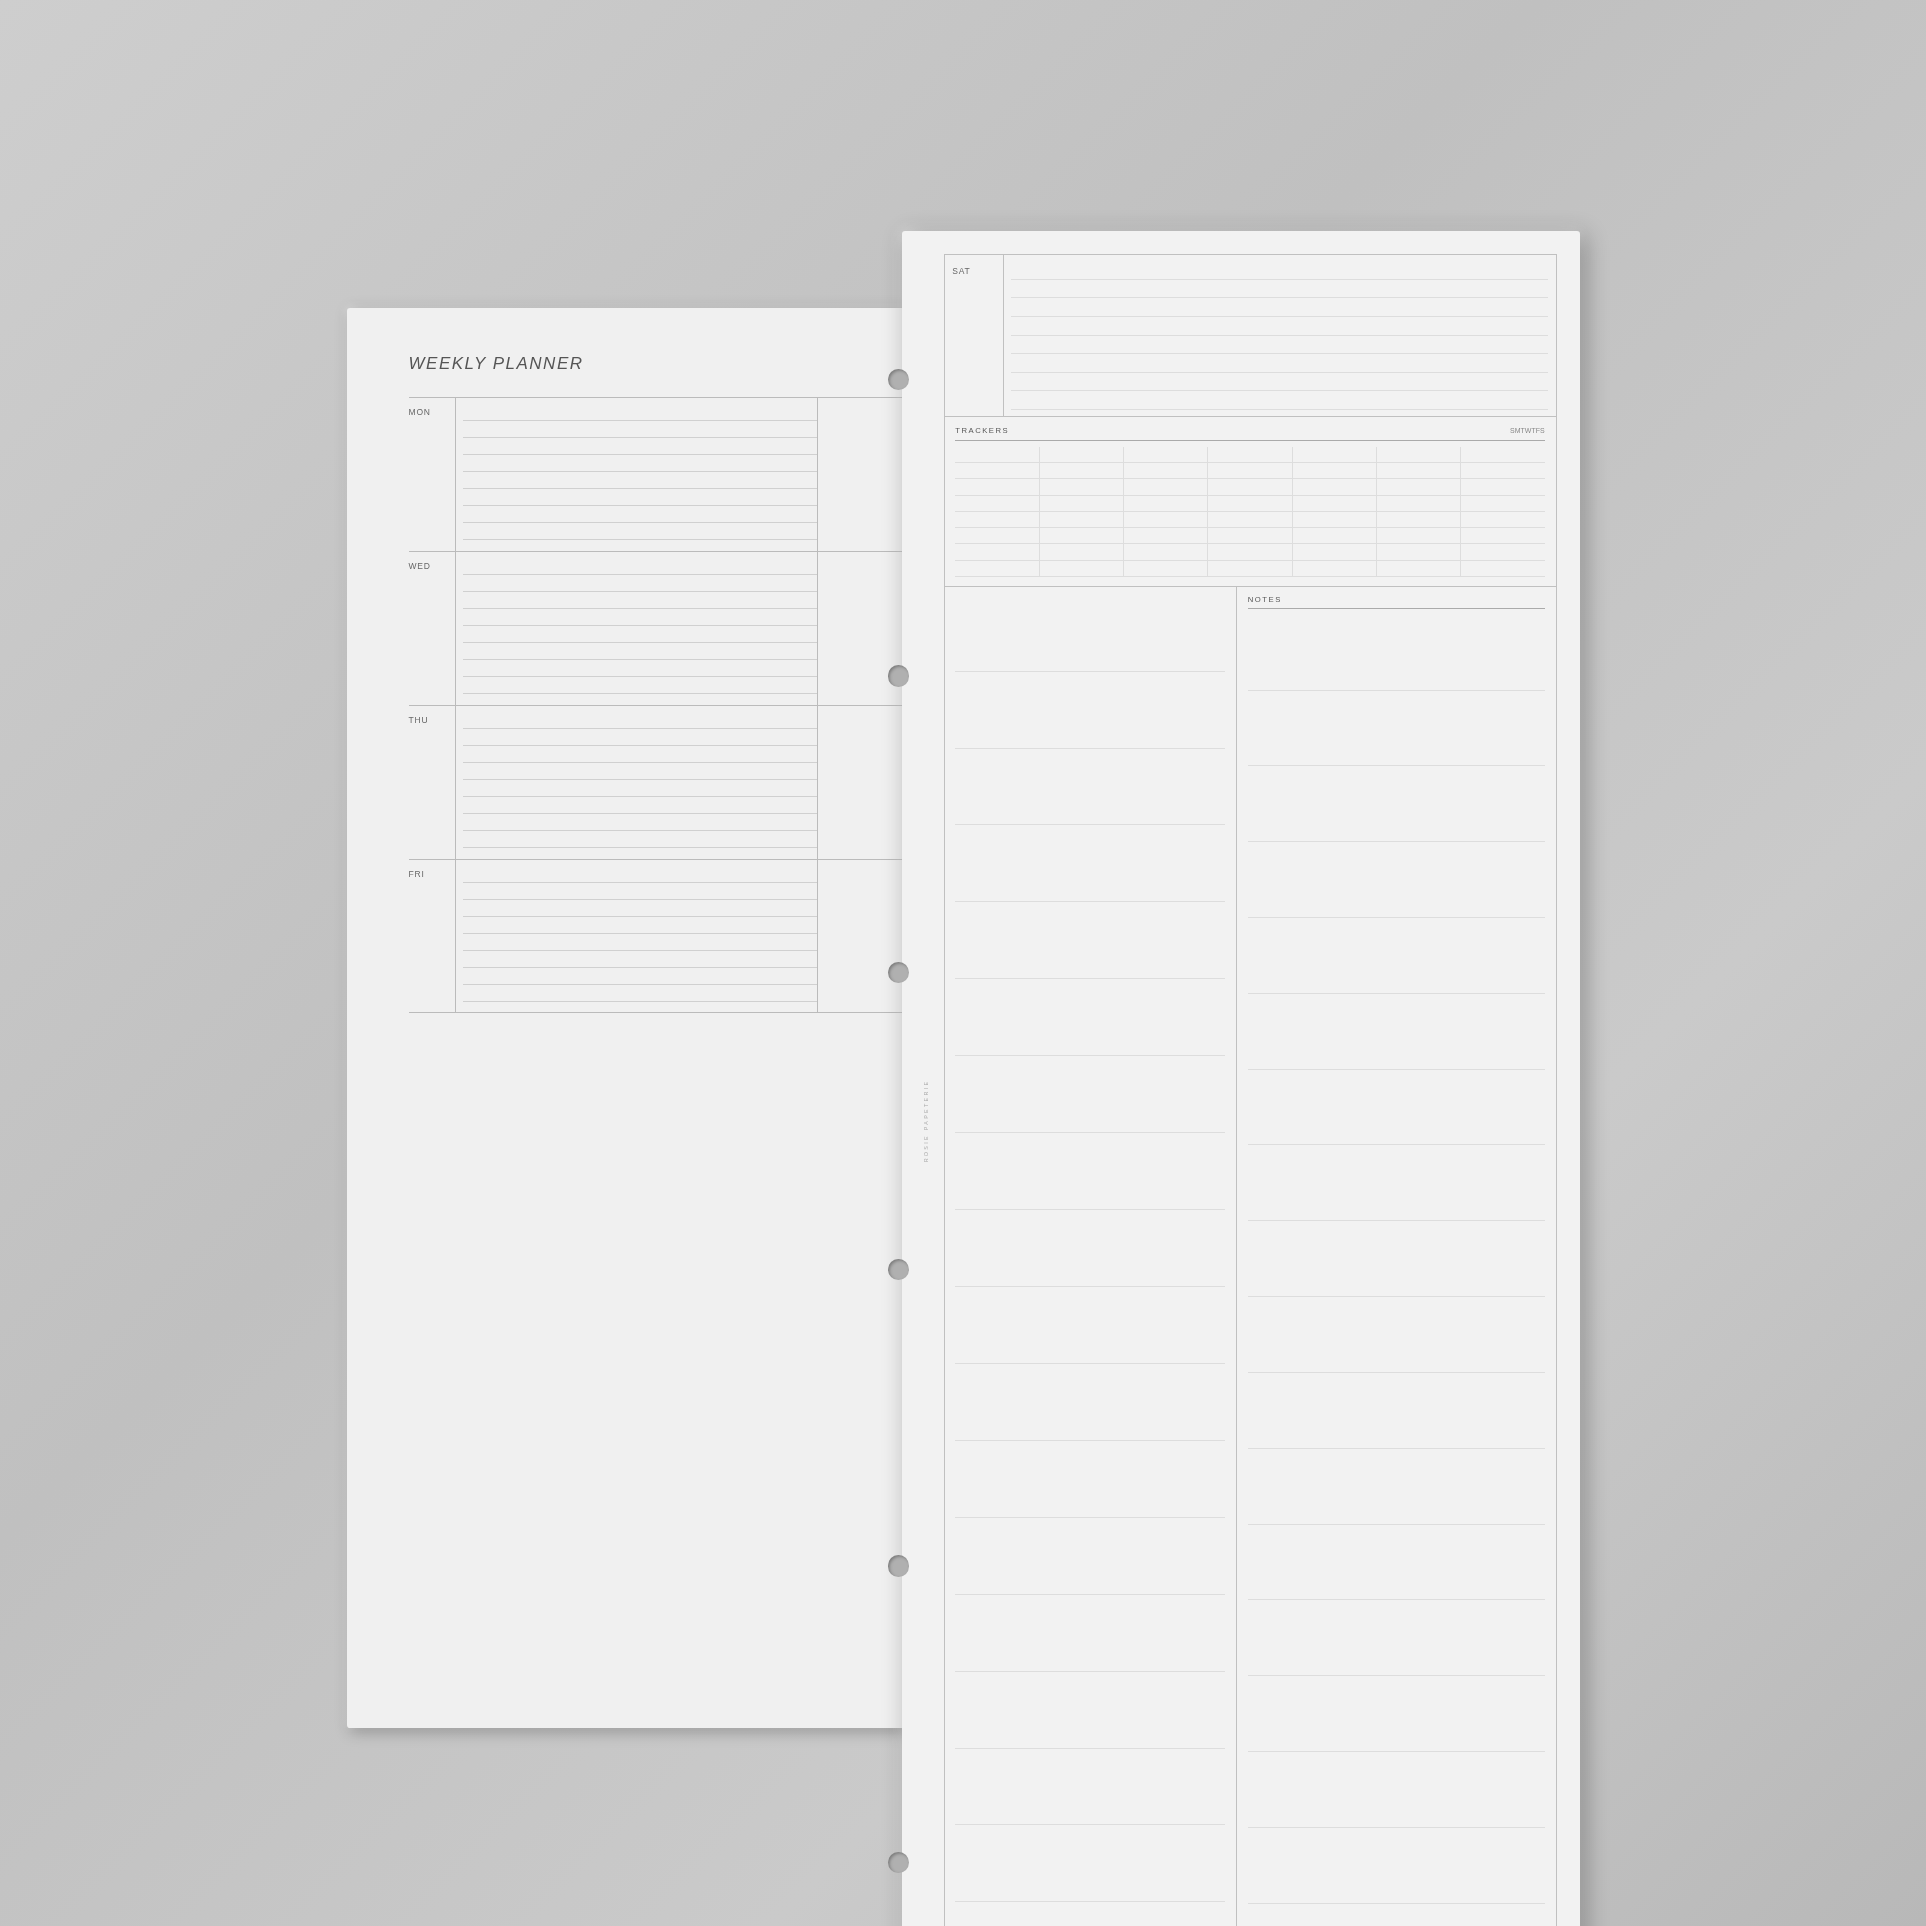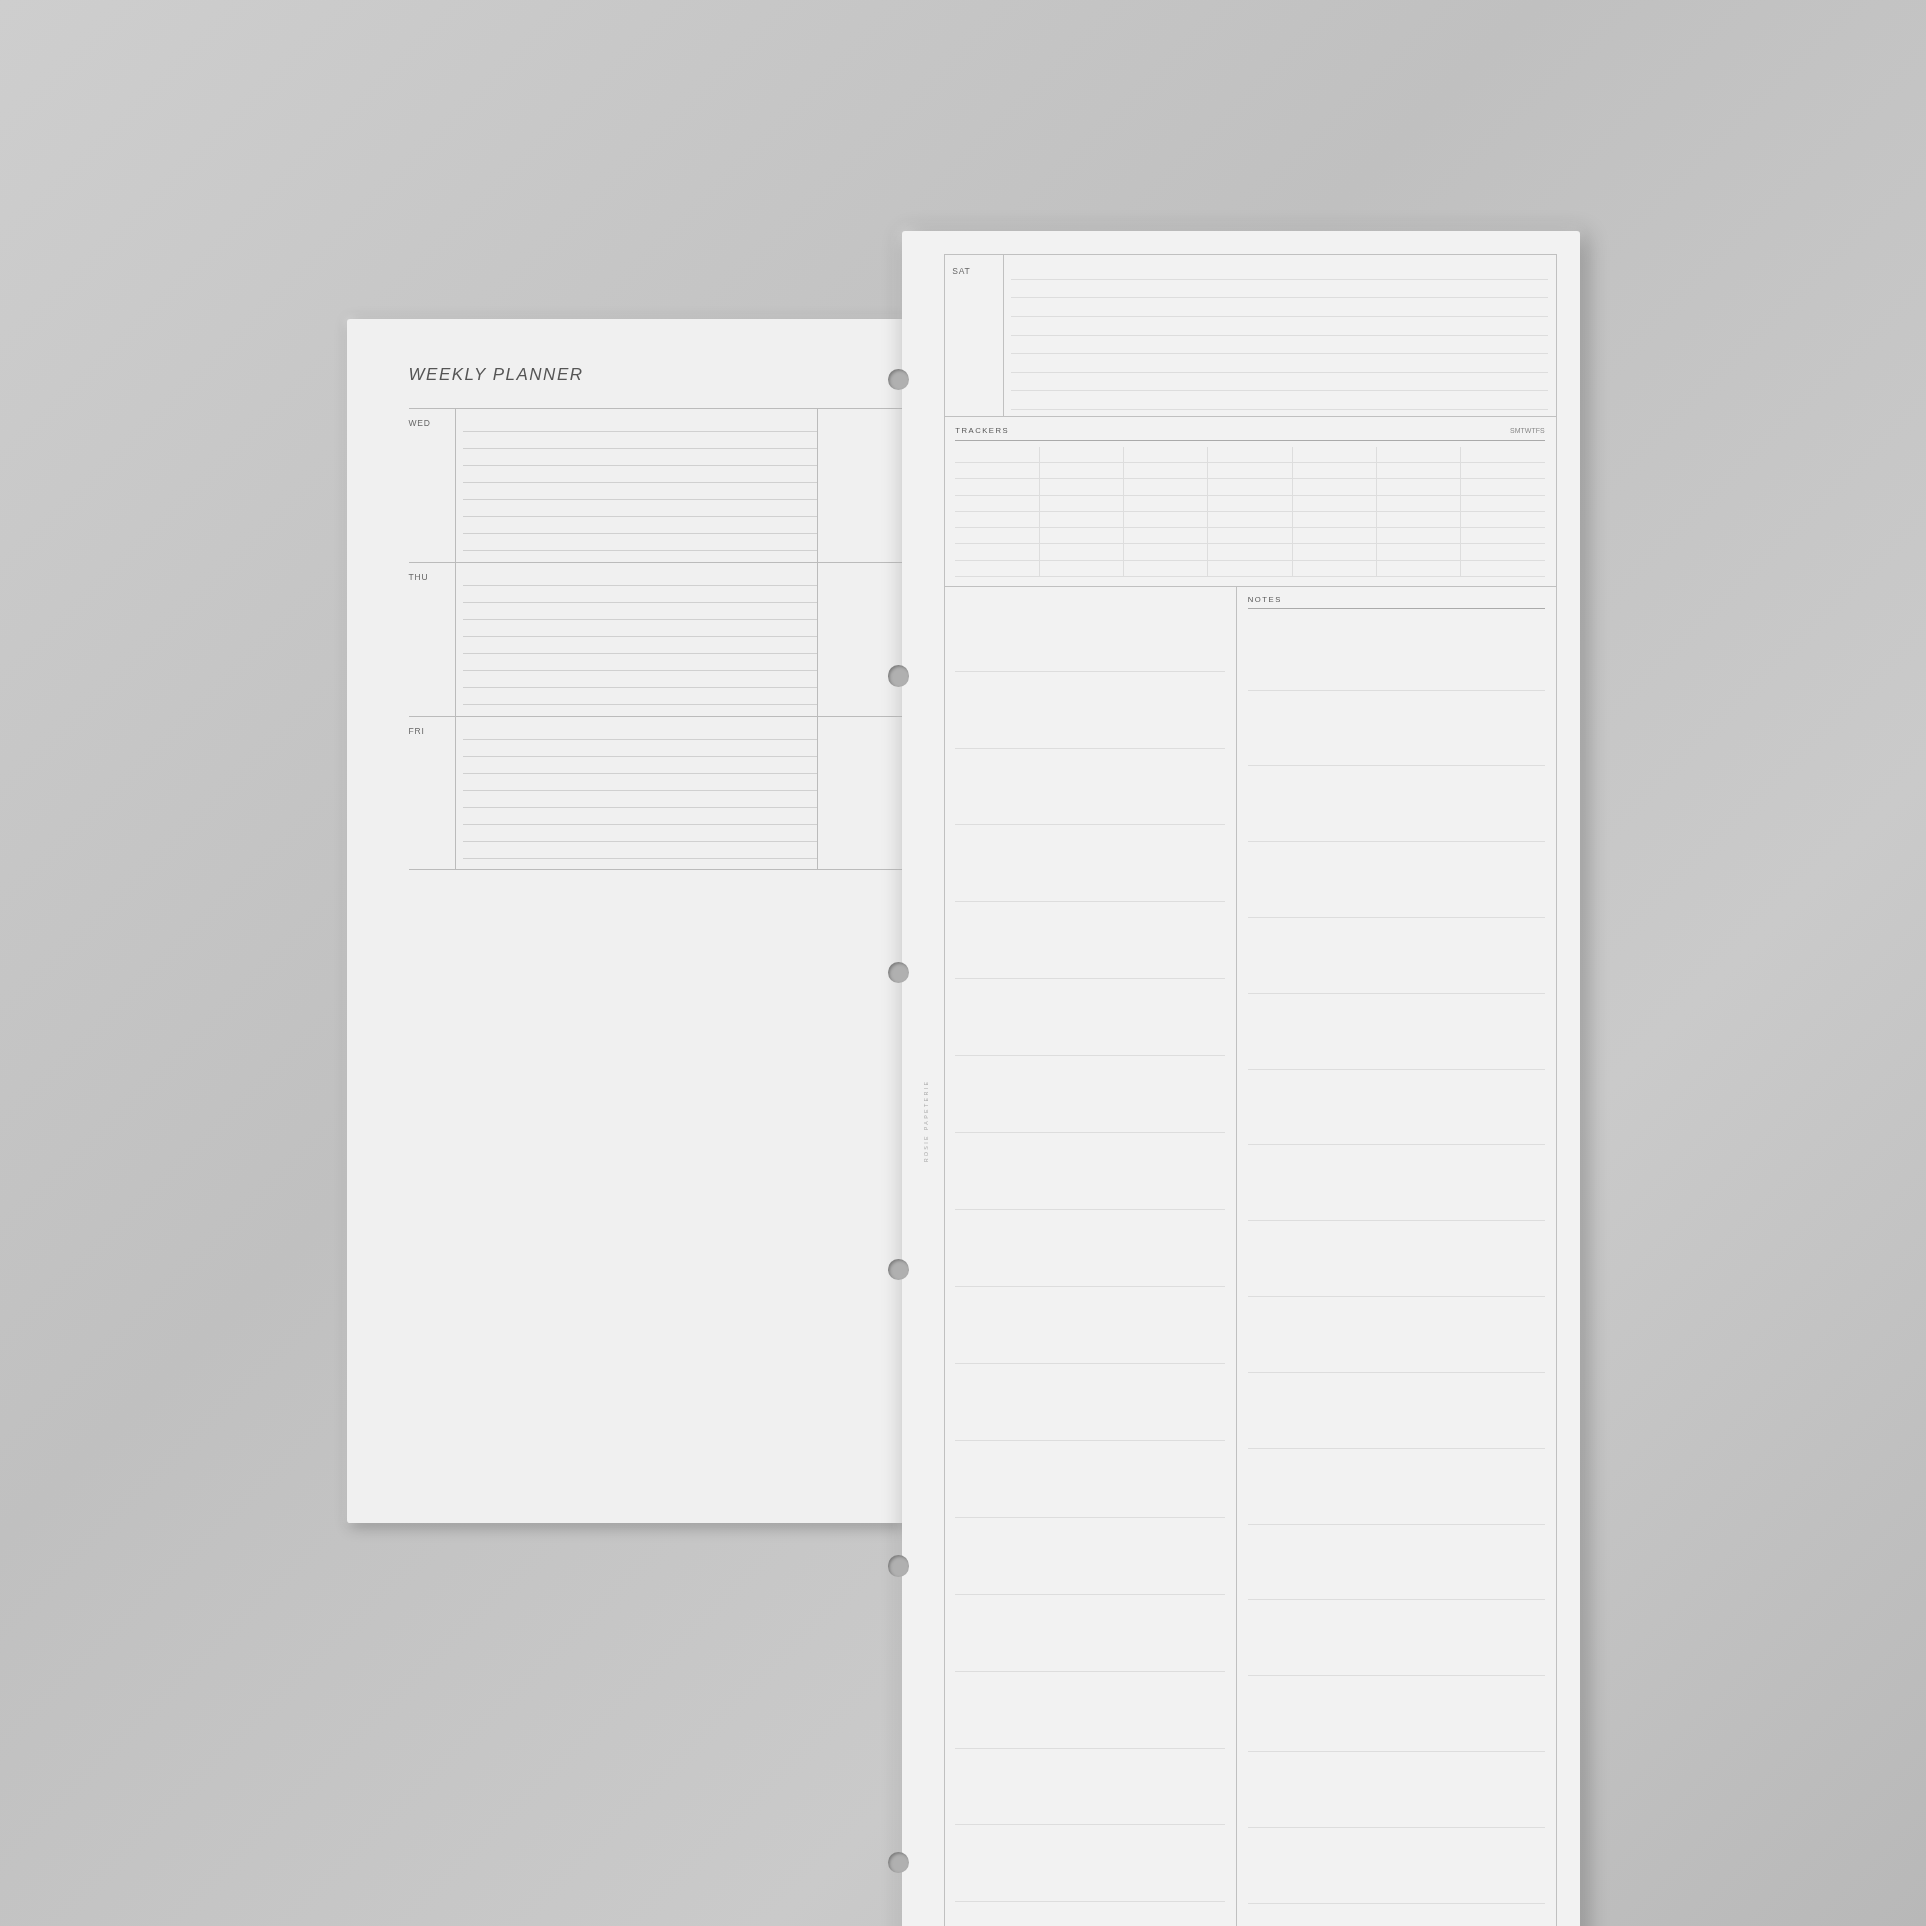--- a/index.html
+++ b/index.html
@@ -30,23 +30,23 @@
       position: relative;
       width: 1233px;
       height: 1464px;
       z-index: 1;
     }
 
     
     .left-page {
       position: absolute;
       left: 0;
-      top: 88px;
+      top: 77px;
       width: 601px;
-      height: 1204px;
+      height: 1420px;
       background: #f0f0f0;
       box-shadow: 3.1px 3.1px 15.4px rgba(0,0,0,0.25), -1.5px -1.5px 7.7px rgba(255,255,255,0.3);
       border-radius: 3.1px;
       padding: 46px 39px 39px 62px;
     }
 
     .left-page-title {
       font-style: italic;
       font-size: 17px;
       font-weight: 400;
@@ -295,20 +295,34 @@
     }
   </style>
 </head>
 <body>
 
 <div class="pages-container">
 
   <div class="left-page">
     <div class="left-page-title">WEEKLY PLANNER</div>
 
+    <div class="day-row">
+      <div class="day-label">MON</div>
+      <div class="day-lines">
+        <div class="line"></div>
+        <div class="line"></div>
+        <div class="line"></div>
+        <div class="line"></div>
+        <div class="line"></div>
+        <div class="line"></div>
+        <div class="line"></div>
+        <div class="line"></div>
+      </div>
+      <div class="day-extra"></div>
+    </div>
 
 
     <div class="day-row">
       <div class="day-label">WED</div>
       <div class="day-lines">
         <div class="line"></div>
         <div class="line"></div>
         <div class="line"></div>
         <div class="line"></div>
         <div class="line"></div>

